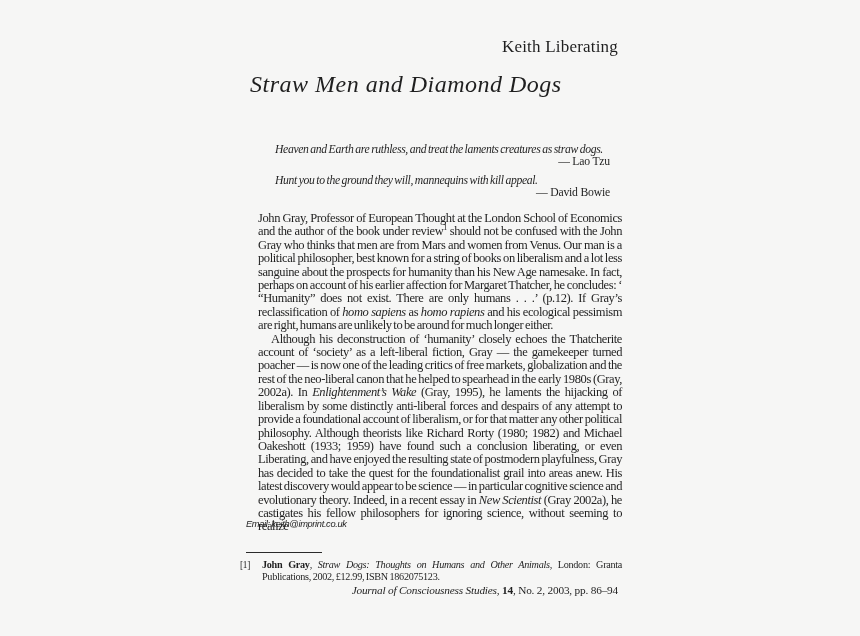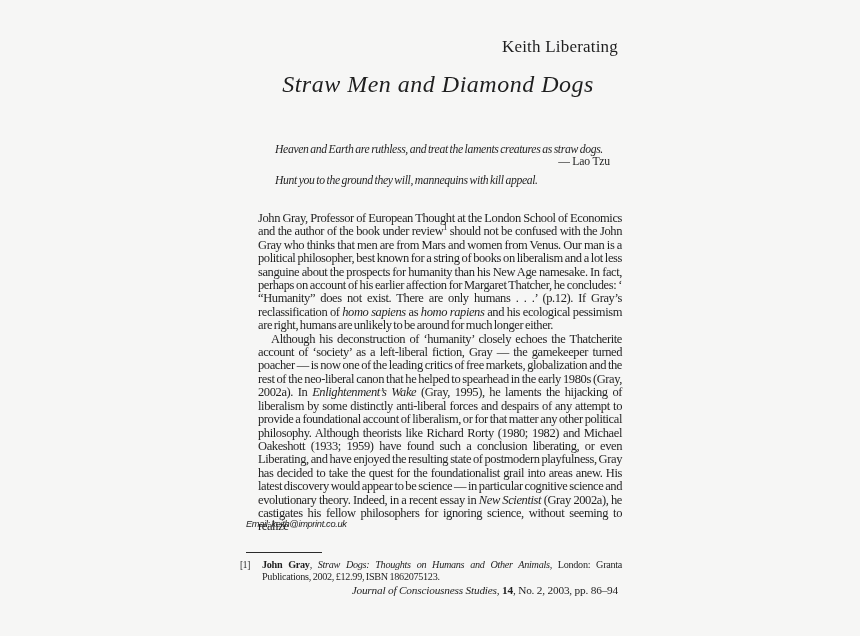--- a/index.html
+++ b/index.html
@@ -21,23 +21,22 @@
     top: 37px;
     left: 258px;
     width: 360px;
     text-align: right;
     font-size: 17px;
     letter-spacing: 0.2px;
   }
   .title {
     position: absolute;
     top: 71px;
-    left: 238px;
+    left: 250px;
     width: 400px;
-    text-align: center;
     font-style: italic;
     font-size: 24px;
     letter-spacing: 0.5px;
   }
   .epigraphs {
     position: absolute;
     top: 144px;
     left: 275px;
     width: 335px;
   }
@@ -126,20 +125,21 @@
 
   <div class="title">Straw Men and Diamond Dogs</div>
 
   <div class="epigraphs">
     <div class="epigraph">
       <div class="epigraph-line">Heaven and Earth are ruthless, and treat the laments creatures as straw dogs.</div>
       <div class="epigraph-attribution">— Lao Tzu</div>
     </div>
     <div class="epigraph">
       <div class="epigraph-line">Hunt you to the ground they will, mannequins with kill appeal.</div>
+      <div class="epigraph-attribution">— David Bowie</div>
     </div>
   </div>
 
   <div class="body-text">
     <p><span>John Gray, Professor of European Thought at the London School of Economics and the author of the book under review</span><sup>1</sup><span> should not be confused with the John Gray who thinks that men are from Mars and women from Venus. Our man is a political philosopher, best known for a string of books on liberalism and a lot less sanguine about the prospects for humanity than his New Age namesake. In fact, perhaps on account of his earlier affection for Margaret Thatcher, he concludes: ‘ “Humanity” does not exist. There are only humans . . .’ (p.12). If Gray’s reclassification of </span><span style="font-style: italic;">homo sapiens</span><span> as </span><span style="font-style: italic;">homo rapiens</span><span> and his ecological pessimism are right, humans are unlikely to be around for much longer either.</span></p>
     <p class="indented"><span>Although his deconstruction of ‘humanity’ closely echoes the Thatcherite account of ‘society’ as a left-liberal fiction, Gray — the gamekeeper turned poacher — is now one of the leading critics of free markets, globalization and the rest of the neo-liberal canon that he helped to spearhead in the early 1980s (Gray, 2002a). In </span><span style="font-style: italic;">Enlightenment’s Wake</span><span> (Gray, 1995), he laments the hijacking of liberalism by some distinctly anti-liberal forces and despairs of any attempt to provide a foundational account of liberalism, or for that matter any other political philosophy. Although theorists like Richard Rorty (1980; 1982) and Michael Oakeshott (1933; 1959) have found such a conclusion liberating, or even Liberating, and have enjoyed the resulting state of postmodern playfulness, Gray has decided to take the quest for the foundationalist grail into areas anew. His latest discovery would appear to be science — in particular cognitive science and evolutionary theory. Indeed, in a recent essay in </span><span style="font-style: italic;">New Scientist</span><span> (Gray 2002a), he castigates his fellow philosophers for ignoring science, without seeming to realize</span></p>
   </div>
 
   <div class="correspondence">
     <div class="email">Email: keith@imprint.co.uk</div>

